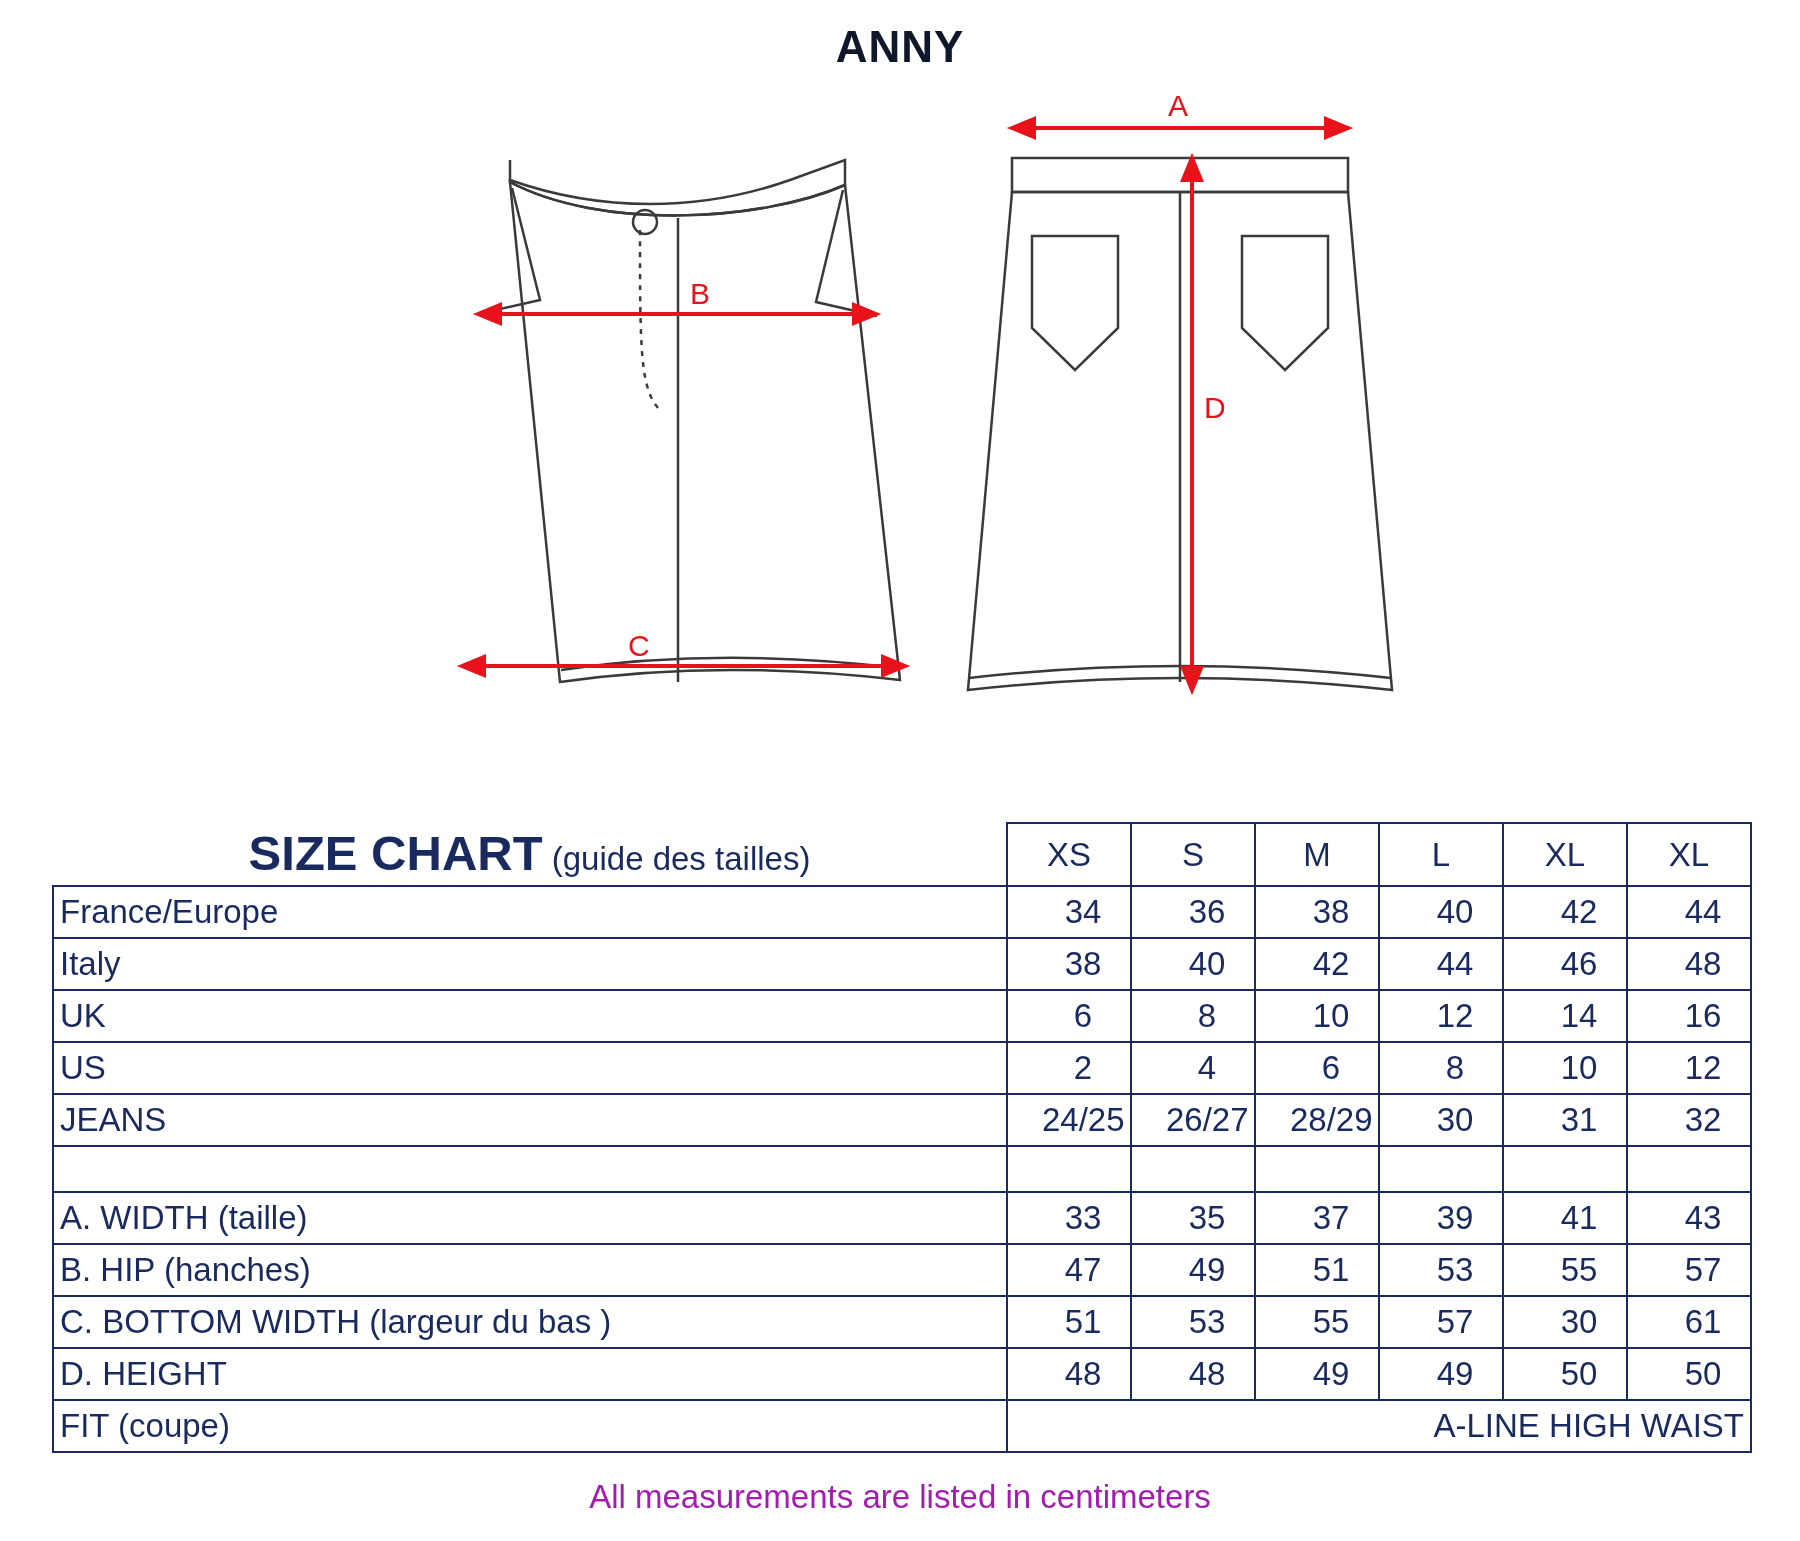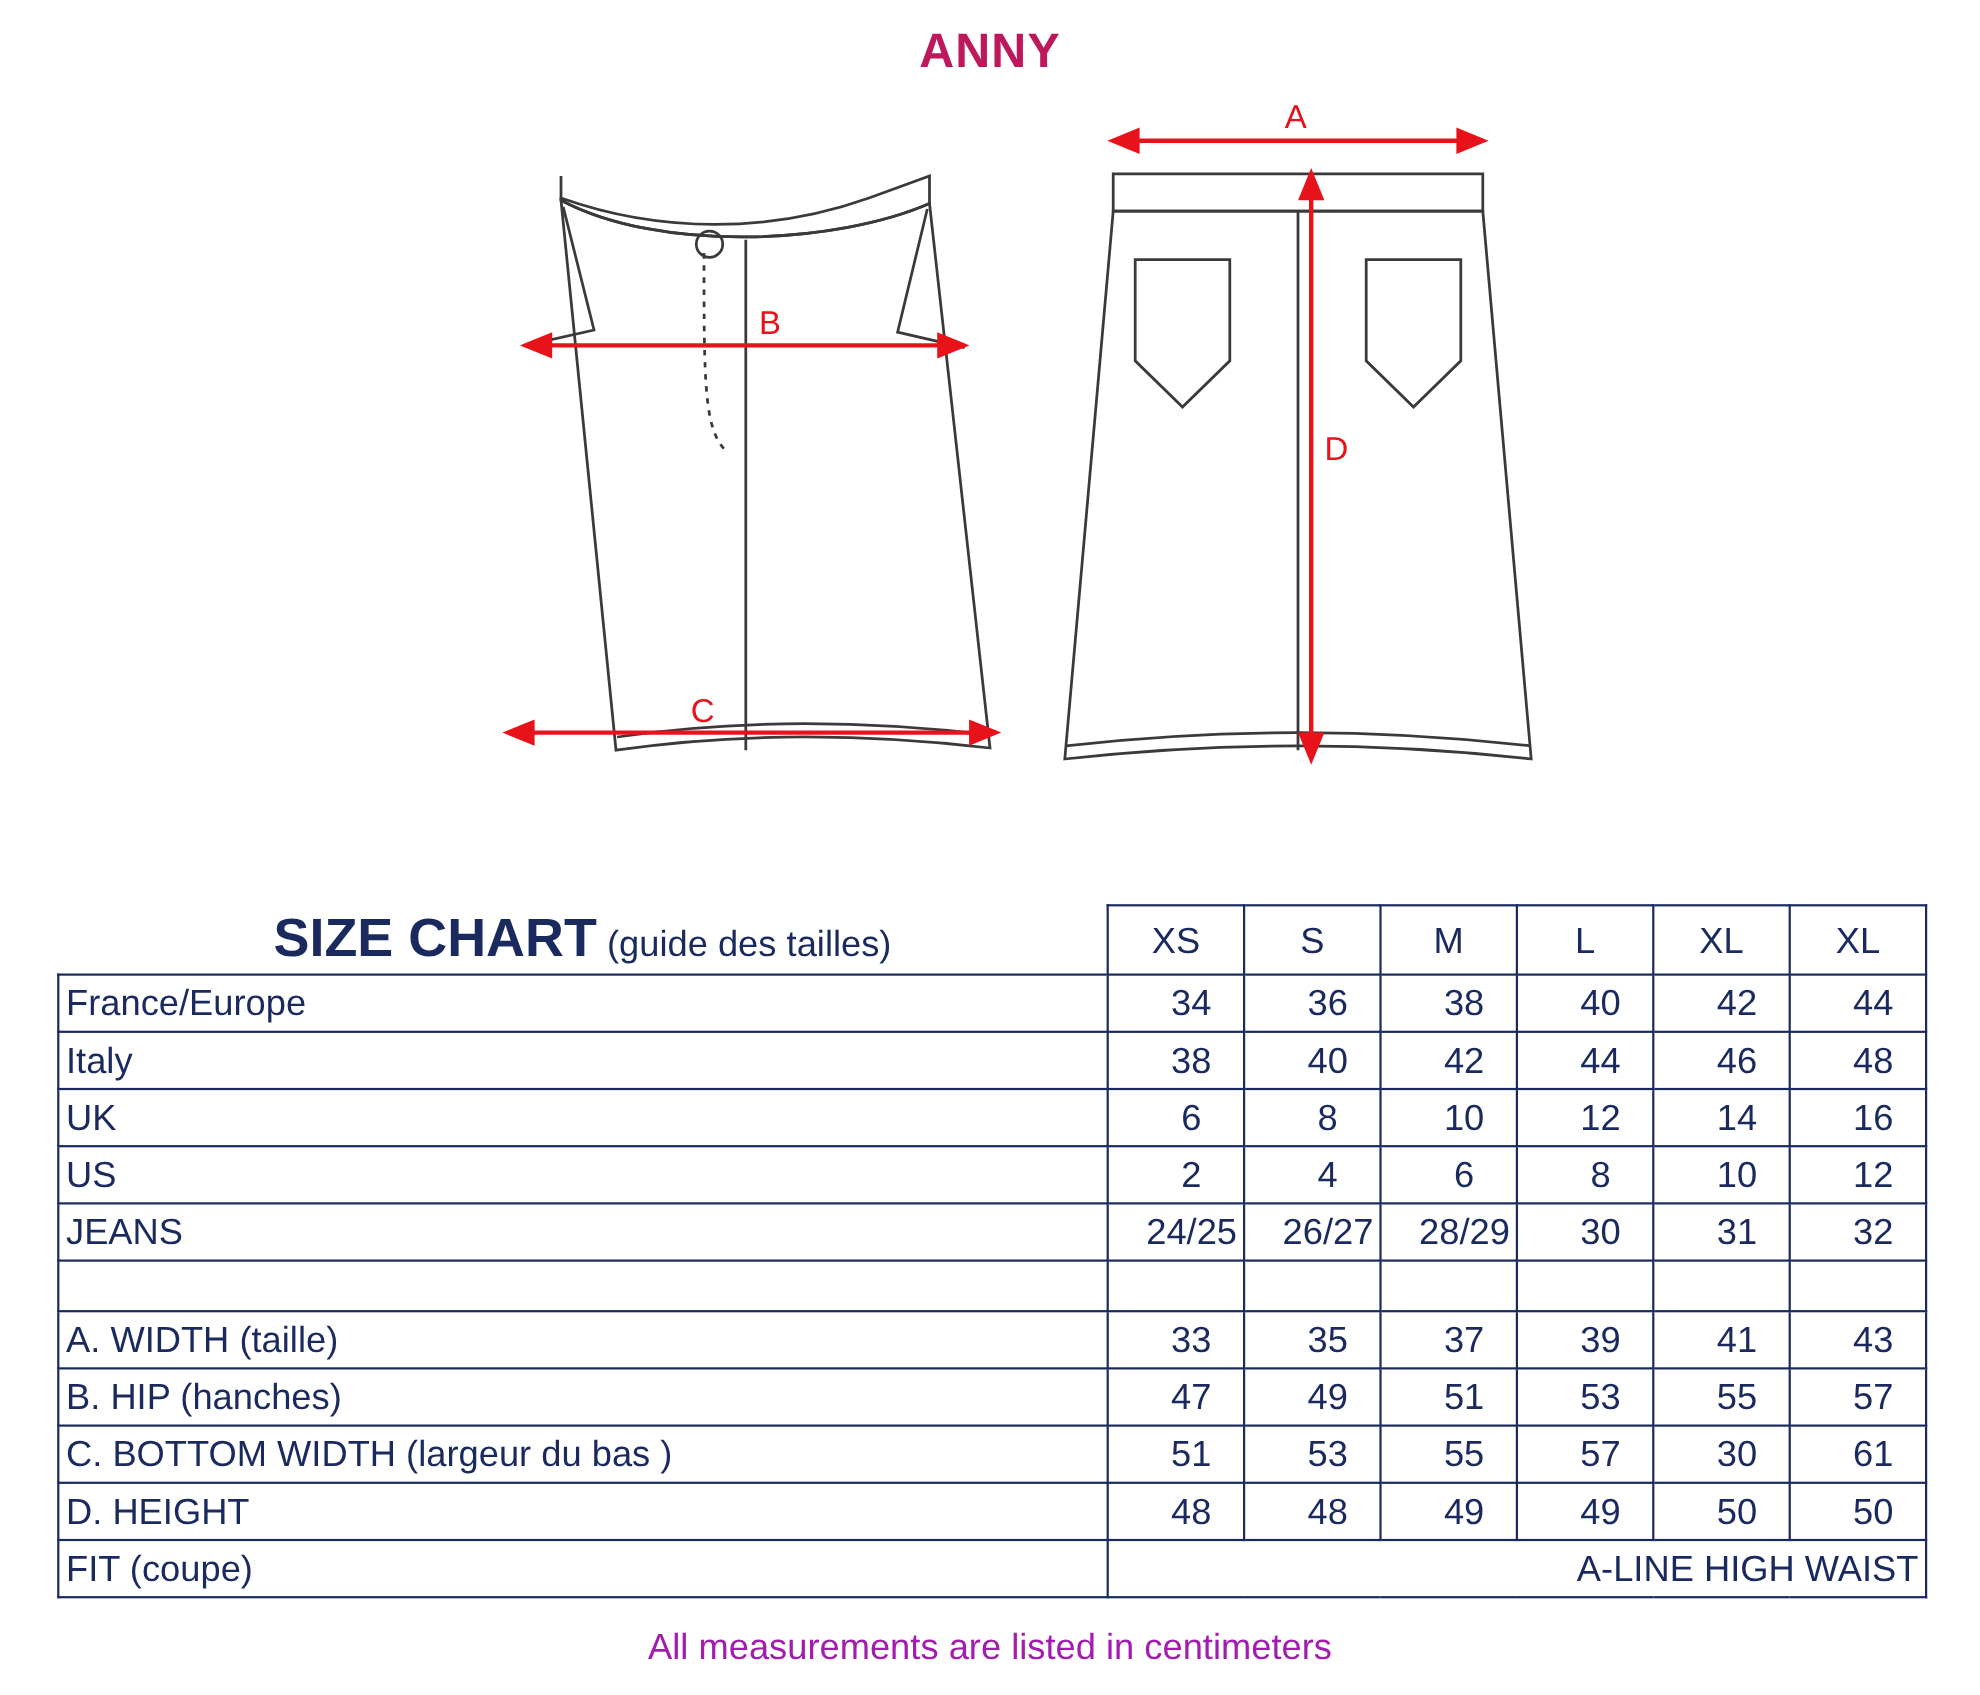--- a/index.html
+++ b/index.html
@@ -23,21 +23,21 @@
   
   .title {
     position: absolute;
     top: 22px;
     left: 0;
     width: 1800px;
     text-align: center;
     font-size: 44px;
     font-weight: bold;
     letter-spacing: 1px;
-    color: #be185d;
+    color: #0f172a;
   }
   
   #illustration {
     position: absolute;
     top: 70px;
     left: 0;
     width: 1800px;
     height: 640px;
   }
   

